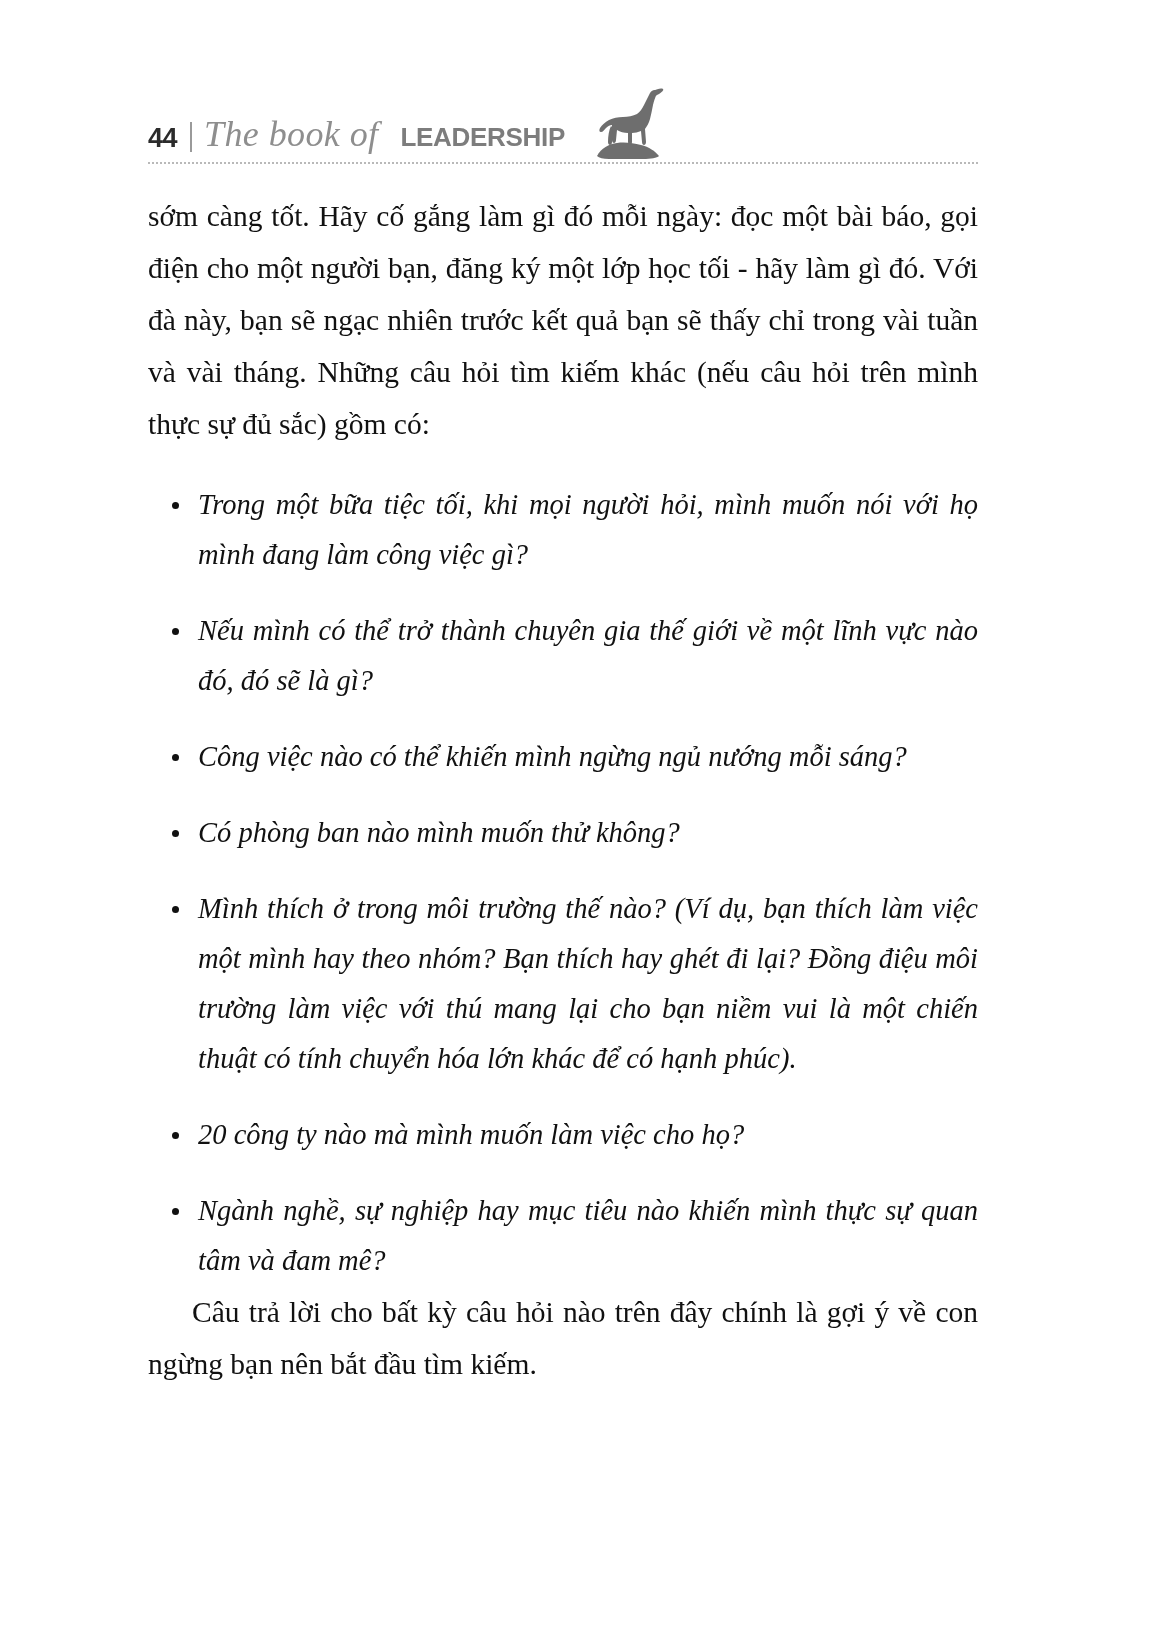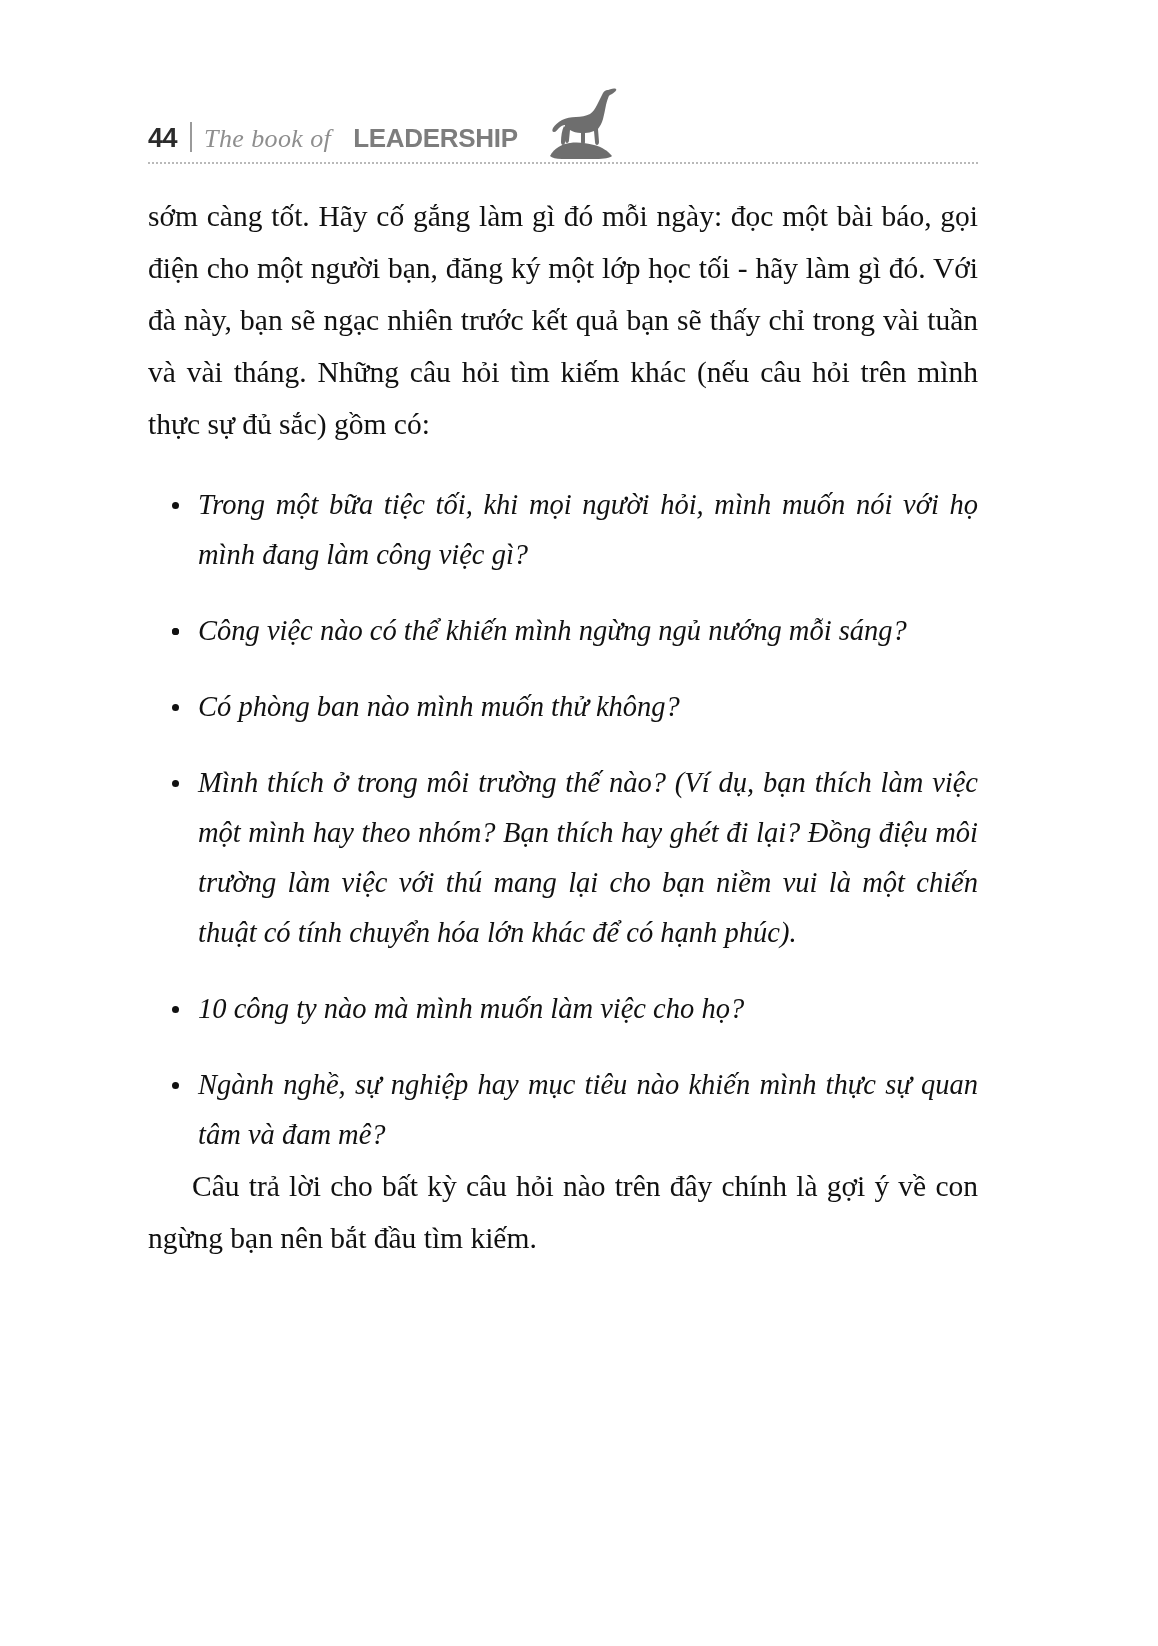--- a/index.html
+++ b/index.html
@@ -55,21 +55,21 @@
   .header-title {
     display: flex;
     align-items: baseline;
     line-height: 1;
     padding-bottom: 2px;
   }
 
   .header-title .soft {
     font-family: "Liberation Serif", "DejaVu Serif", serif;
     font-style: italic;
-    font-size: 26px;
+    font-size: 36px;
     color: #8e8e8e;
     letter-spacing: 0.4px;
   }
 
   .header-title .strong {
     font-family: "Liberation Sans", "DejaVu Sans", sans-serif;
     font-weight: 700;
     font-size: 26px;
     color: #7d7d7d;
     letter-spacing: -0.3px;
@@ -199,36 +199,37 @@
 
     <p class="body-par">sớm càng tốt. Hãy cố gắng làm gì đó mỗi ngày: đọc một bài báo, gọi điện cho một người bạn, đăng ký một lớp học tối - hãy làm gì đó. Với đà này, bạn sẽ ngạc nhiên trước kết quả bạn sẽ thấy chỉ trong vài tuần và vài tháng. Những câu hỏi tìm kiếm khác (nếu câu hỏi trên mình thực sự đủ sắc) gồm có:</p>
 
     <ul class="question-list">
       <li>
         <span class="bullet-dot"></span>
         <span>Trong một bữa tiệc tối, khi mọi người hỏi, mình muốn nói với họ mình đang làm công việc gì?</span>
       </li>
       <li>
         <span class="bullet-dot"></span>
+        <span>Nếu mình có thể trở thành chuyên gia thế giới về một lĩnh vực nào đó, đó sẽ là gì?</span>
       </li>
       <li class="single-line">
         <span class="bullet-dot"></span>
         <span>Công việc nào có thể khiến mình ngừng ngủ nướng mỗi sáng?</span>
       </li>
       <li class="single-line">
         <span class="bullet-dot"></span>
         <span>Có phòng ban nào mình muốn thử không?</span>
       </li>
       <li>
         <span class="bullet-dot"></span>
         <span>Mình thích ở trong môi trường thế nào? (Ví dụ, bạn thích làm việc một mình hay theo nhóm? Bạn thích hay ghét đi lại? Đồng điệu môi trường làm việc với thú mang lại cho bạn niềm vui là một chiến thuật có tính chuyển hóa lớn khác để có hạnh phúc).</span>
       </li>
       <li class="single-line">
         <span class="bullet-dot"></span>
-        <span>10 công ty nào mà mình muốn làm việc cho họ?</span>
+        <span>20 công ty nào mà mình muốn làm việc cho họ?</span>
       </li>
       <li>
         <span class="bullet-dot"></span>
         <span>Ngành nghề, sự nghiệp hay mục tiêu nào khiến mình thực sự quan tâm và đam mê?</span>
       </li>
     </ul>
 
     <p class="body-par indent closing">Câu trả lời cho bất kỳ câu hỏi nào trên đây chính là gợi ý về con ngừng bạn nên bắt đầu tìm kiếm.</p>
 
   </div>

